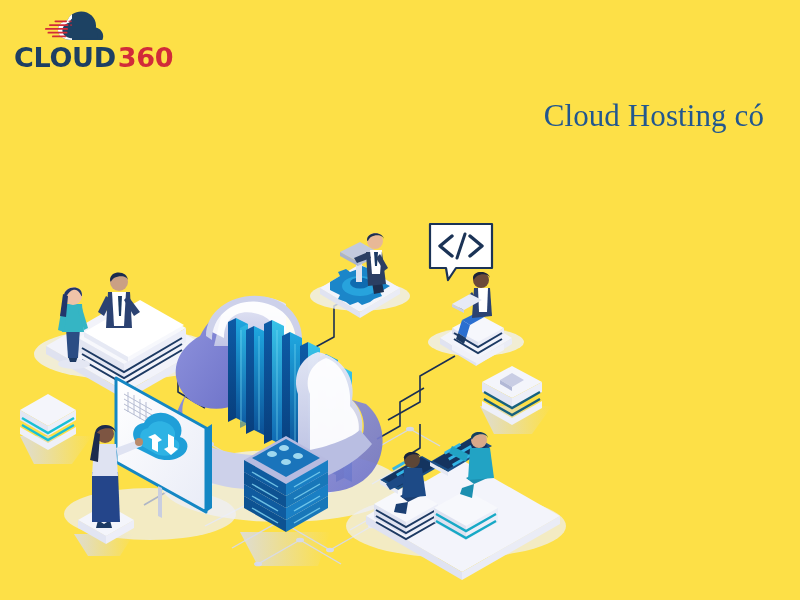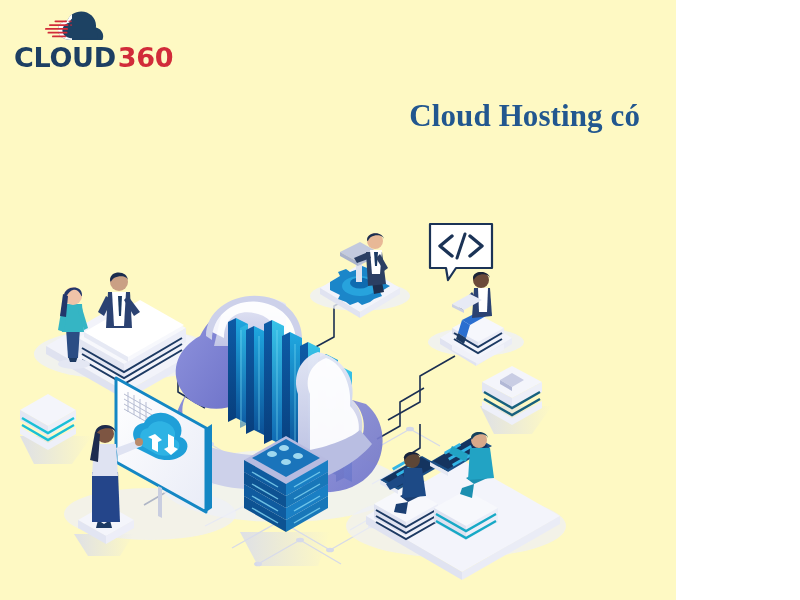--- a/index.html
+++ b/index.html
@@ -6,22 +6,22 @@
   html,body{margin:0;padding:0;}
   body{
     width:800px;height:600px;
     background:#ffffff;
     font-family:"Liberation Sans", sans-serif;
     overflow:hidden;
     position:relative;
   }
   #banner{
     position:absolute;inset:0;
-    width:676px;height:600px;
-    background:#fef9c3;
+    width:800px;height:600px;
+    background:#fde047;
     overflow:hidden;
   }
 
   
   #logo{
     position:absolute;left:14px;top:10px;
     width:180px;height:70px;
   }
   #logo-mark{
     position:absolute;left:28px;top:0px;
@@ -39,21 +39,21 @@
   .lw-cloud{color:#1d3f63;}
   .lw-360{color:#d12b39;margin-left:2px;}
 
   
   #headline{
     position:absolute;
     right:36px;top:96px;
     text-align:right;
     color:#22578f;
     font-family:"Liberation Serif", serif;
-    font-weight:bold;
+    font-weight:normal;
     font-size:31px;
     line-height:1.32;
     letter-spacing:0.1px;
   }
   #headline .hl-line{display:block;white-space:nowrap;}
 
   
   #illustration{
     position:absolute;left:0;top:196px;
     width:570px;height:400px;

